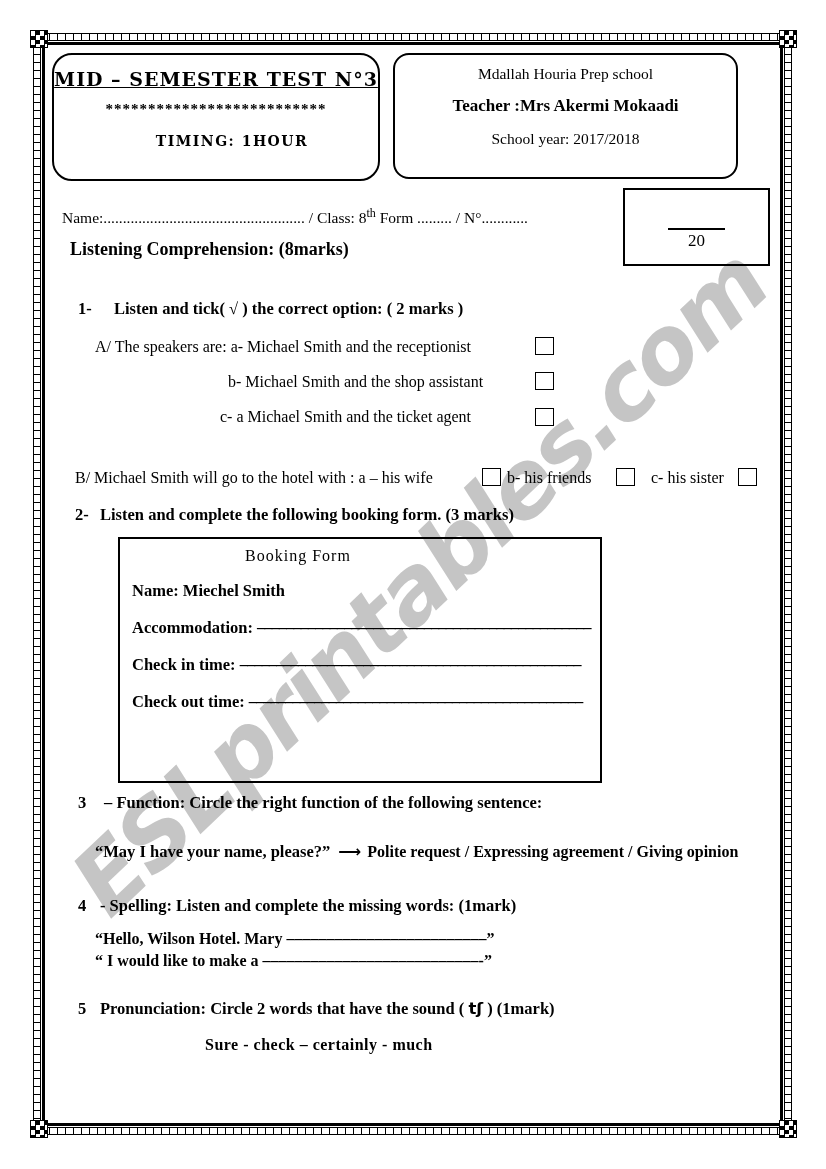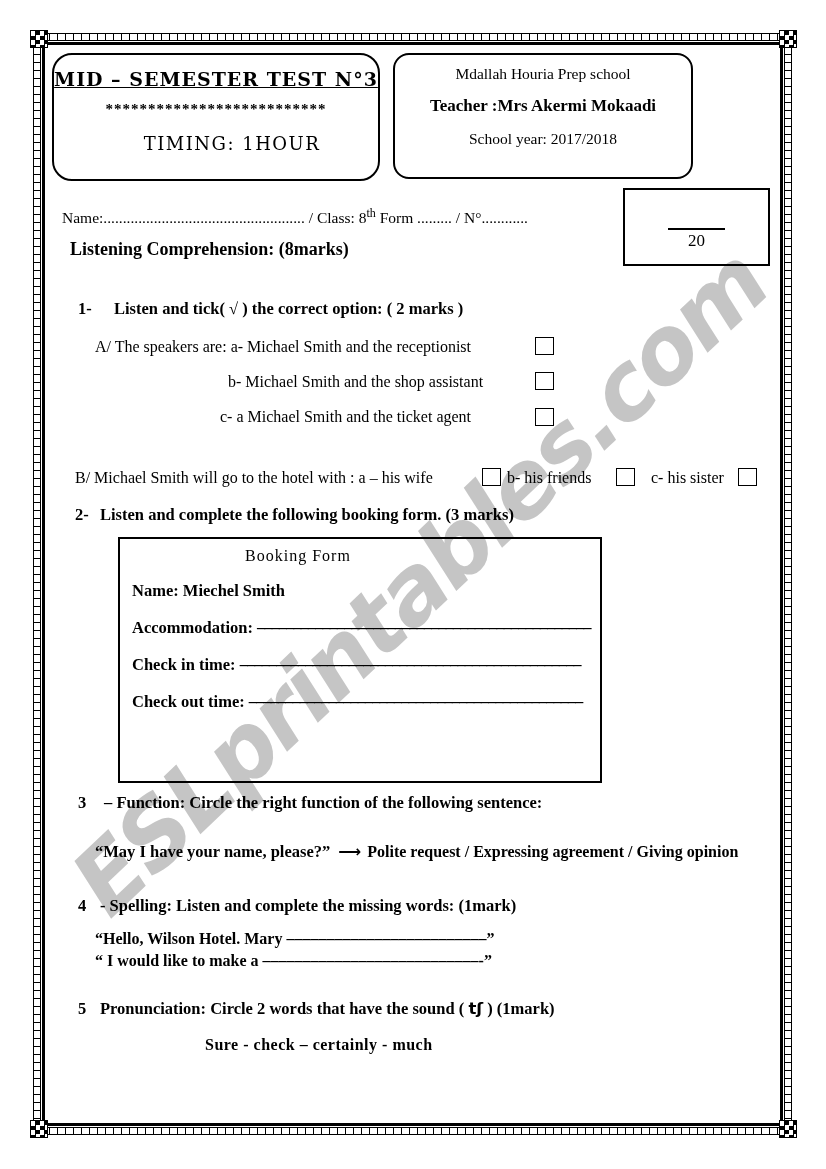--- a/index.html
+++ b/index.html
@@ -45,23 +45,23 @@
   .hdr-left {
     left:52px; top:53px; width:328px; height:128px;
     border:2px solid #000; border-radius:20px; text-align:center;
     box-sizing:border-box; padding-top:13px;
   }
   .hdr-title {
     display:inline-block; font-family:"DejaVu Serif", serif; font-weight:bold;
     font-size:19px; letter-spacing:1px; text-decoration:underline;
   }
   .hdr-stars { margin-top:11px; font-weight:bold; font-size:15px; letter-spacing:1px; white-space:nowrap; }
-  .hdr-timing { margin-top:15px; font-family:"DejaVu Serif", serif; font-weight:normal; font-size:18px; letter-spacing:1.5px;padding-left:32px; }
+  .hdr-timing { margin-top:15px; font-family:"DejaVu Serif", serif; font-weight:bold; font-size:14px; letter-spacing:1.5px;padding-left:32px; }
   .hdr-right {
-    left:393px; top:53px; width:300px; height:126px;
+    left:393px; top:53px; width:345px; height:126px;
     border:2px solid #000; border-radius:16px; text-align:center;
     box-sizing:border-box; padding-top:10px;
   }
   .hdr-school { font-size:15.5px; }
   .hdr-teacher { margin-top:13px; font-weight:bold; font-size:17px; }
   .hdr-year { margin-top:14px; font-size:15.5px; }
 
   
   .student-line { left:62px; top:206px; font-size:15.5px; white-space:nowrap; }
   .sup { vertical-align:super; font-size:12px; }

